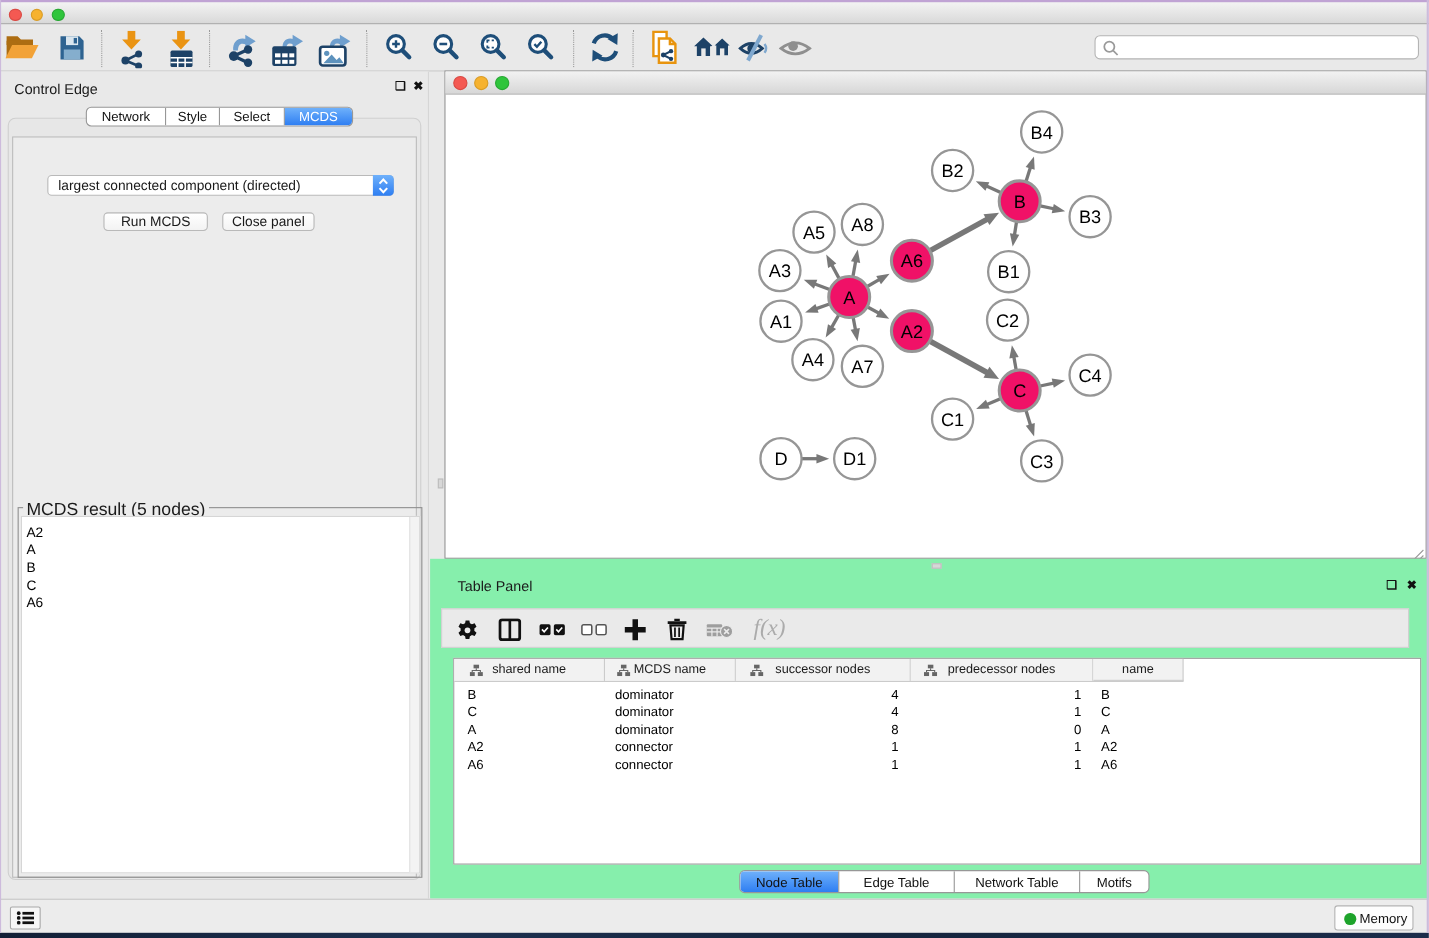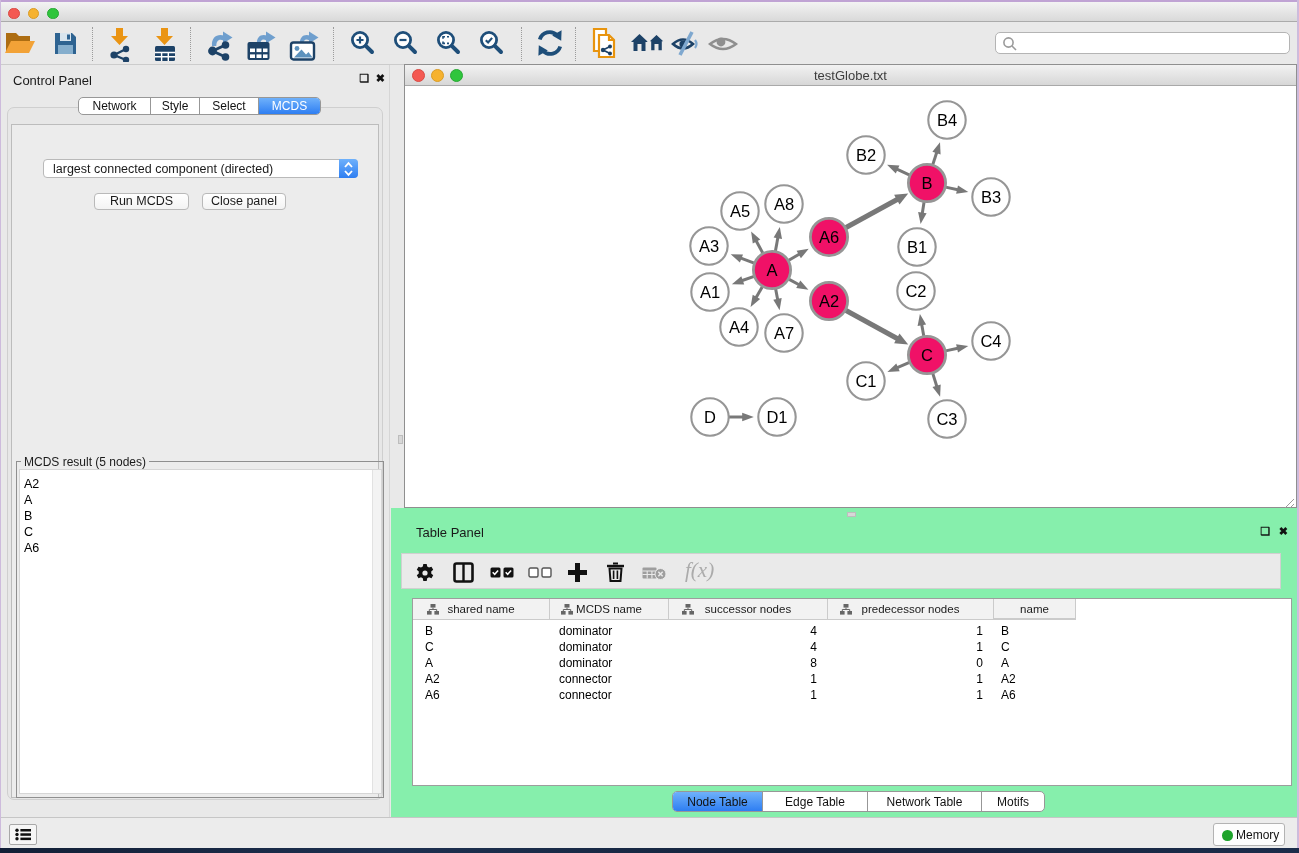--- a/index.html
+++ b/index.html
@@ -152,57 +152,56 @@
     <circle cx="13" cy="9" r="4.4" fill="#8f8f8f"></circle>
   </svg>
   <div id="searchbox">
     <svg width="16" height="16" style="position:absolute;left:6px;top:3px;">
       <circle cx="6.5" cy="6.5" r="4.6" fill="none" stroke="#9a9a9a" stroke-width="1.6"></circle>
       <path d="M10 10 L14 14" stroke="#9a9a9a" stroke-width="1.6"></path>
     </svg>
   </div>
 </div>
 <div id="cpanel" class="abs">
-  <div class="paneltitle abs" style="left:13px;top:8px;">Control Panel</div>
+  <div class="paneltitle abs" style="left:13px;top:8px;">Control Edge</div>
   <div class="winbtns" style="right:20px;top:7px;">❑</div>
   <div class="winbtns" style="right:4px;top:7px;">✖</div>
   <div id="cp-outer">
     <div id="cp-inner">
       <div class="abs" style="left:31px;top:34px;width:315px;height:19px;background:#fff;border:1px solid #b9b9b9;border-radius:4px;">
         <div class="abs" style="left:9px;top:2px;font-size:12.5px;color:#1a1a1a;">largest connected component (directed)</div>
         <div class="abs" style="right:-1px;top:-1px;width:19px;height:19px;border-radius:0 4px 4px 0;background:linear-gradient(#6fb1fb,#2e7ef2);">
           <svg width="19" height="20">
               <path d="M6 8 L9.5 4.2 L13 8 M6 12 L9.5 15.8 L13 12" stroke="#fff" stroke-width="1.8" fill="none"></path>
             </svg>
         </div>
       </div>
       <div class="btn abs" style="left:82px;top:68px;width:95px;">Run MCDS</div>
       <div class="btn abs" style="left:190px;top:68px;width:84px;">Close panel</div>
       <div id="groupbox" class="abs" style="left:4px;top:336px;width:368px;height:337px;border:1px solid #8f8f8f;">
-        <div class="abs" style="left:4px;top:-7px;background:#ececec;font-size:12px;color:#1a1a1a;padding:0 3px;">MCDS result (5 nodes)</div>
+        <div class="abs" style="left:4px;top:-7px;background:#ececec;font-size:16px;color:#1a1a1a;padding:0 3px;">MCDS result (5 nodes)</div>
         <div class="abs" style="left:2px;top:7px;width:363px;height:325px;background:#fff;border:1px solid #d6d6d6;">
           <div style="font-size:12.5px;color:#000;padding:6px 0 0 4px;line-height:16px;">A2<br>A<br>B<br>C<br>A6</div>
           <div class="abs" style="right:0;top:0;width:9px;height:100%;background:#f3f3f3;border-left:1px solid #e2e2e2;"></div>
         </div>
       </div>
     </div>
   </div>
   <div id="tabs">
     <div class="tab" style="width:72px;">Network</div>
     <div class="tab" style="width:49px;">Style</div>
     <div class="tab" style="width:59px;">Select</div>
     <div class="tab tabsel" style="width:61px;">MCDS</div>
   </div>
 </div>
 <div id="netwin" class="abs" style="left:404px;top:64px;width:893px;height:444px;border:1px solid #8f8f8f;background:#fff;">
   <div style="height:21px;background:linear-gradient(#f2f2f2,#d7d7d7);border-bottom:1px solid #a9a9a9;position:relative;">
     <div class="tl abs" style="left:7px;top:4px;width:13px;height:13px;border-radius:50%;background:#f45952;border:0.5px solid #d94a44;"></div>
     <div class="tl abs" style="left:26px;top:4px;width:13px;height:13px;border-radius:50%;background:#f6b22f;border:0.5px solid #d99c26;"></div>
     <div class="tl abs" style="left:45px;top:4px;width:13px;height:13px;border-radius:50%;background:#2fc53c;border:0.5px solid #28a834;"></div>
-    <div class="abs" style="width:100%;text-align:center;top:3px;font-size:13px;color:#3c3c3c;">testGlobe.txt</div>
   </div>
   <div id="graphbox" style="position:relative;"><svg width="893" height="422" viewBox="0 0 893 422" font-family="Liberation Sans, sans-serif">
         <line x1="349.1" y1="190.4" x2="335.9" y2="195.0" stroke="#787878" stroke-width="3"></line>
         <polygon points="326.9,198.2 336.3,190.3 339.2,198.4" fill="#787878"></polygon>
         <line x1="349.2" y1="177.2" x2="334.6" y2="171.7" stroke="#787878" stroke-width="3"></line>
         <polygon points="325.7,168.3 338.0,168.4 334.9,176.4" fill="#787878"></polygon>
         <line x1="357.5" y1="200.4" x2="350.4" y2="212.7" stroke="#787878" stroke-width="3"></line>
         <polygon points="345.6,220.9 347.7,208.8 355.1,213.1" fill="#787878"></polygon>
         <line x1="357.9" y1="167.3" x2="350.6" y2="153.8" stroke="#787878" stroke-width="3"></line>
         <polygon points="346.1,145.4 355.3,153.5 347.8,157.6" fill="#787878"></polygon>

